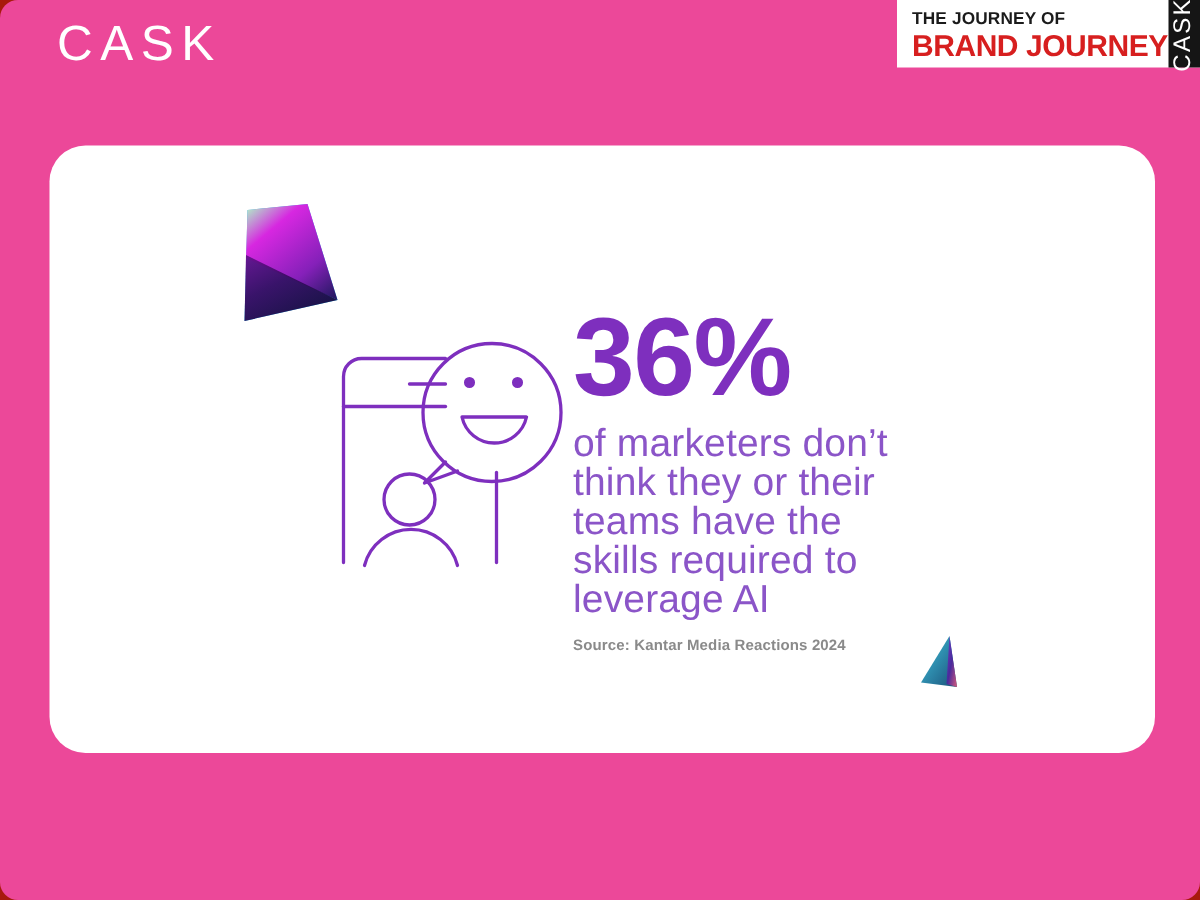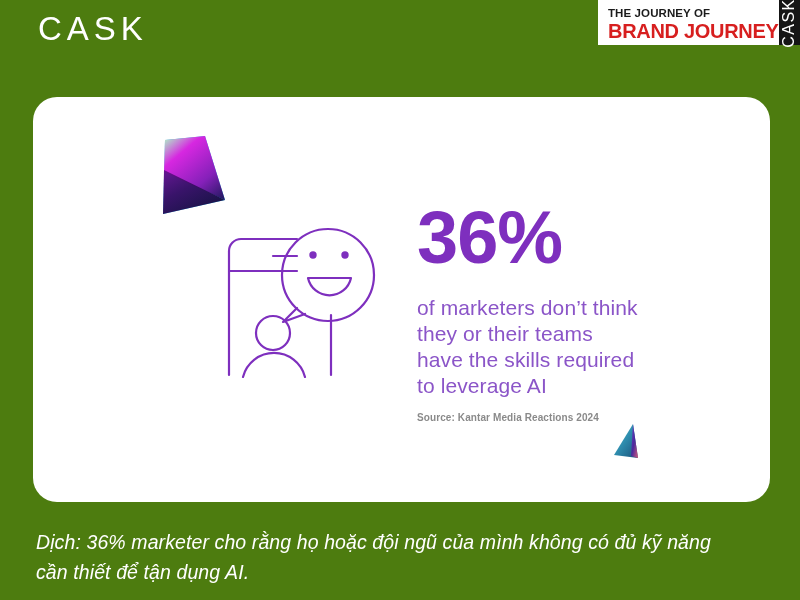--- a/index.html
+++ b/index.html
@@ -10,21 +10,22 @@
     width: 800px;
     height: 600px;
     overflow: hidden;
     font-family: "Liberation Sans", sans-serif;
     background: #a81a0c;
   }
   #slide {
     position: relative;
     width: 800px;
     height: 600px;
-    background: #4d7c0f;
+    background: #ec4899;
+    border-radius: 12px;
   }
 
   
   #brand-wordmark {
     position: absolute;
     left: 38px;
     top: 9px;
     font-size: 33px;
     font-weight: 400;
     letter-spacing: 5px;
@@ -116,34 +117,34 @@
     position: absolute;
     left: 178px;
     top: 118px;
     width: 175px;
     height: 170px;
   }
 
   
   #stat-block {
     position: absolute;
-    left: 384px;
+    left: 349px;
     top: 100px;
     width: 340px;
   }
   #stat-value {
     font-size: 74px;
     font-weight: 700;
     color: #7e2fbe;
     line-height: 82px;
     letter-spacing: -1px;
   }
   #stat-description {
-    margin-top: 16px;
-    font-size: 21px;
+    margin-top: 3px;
+    font-size: 26px;
     font-weight: 400;
     color: #8b55c8;
     line-height: 26px;
     letter-spacing: 0.1px;
     max-width: 225px;
   }
   #stat-source {
     margin-top: 13px;
     font-size: 10px;
     font-weight: 700;
@@ -249,18 +250,14 @@
     </svg>
 
     <div id="stat-block">
       <div id="stat-value">36%</div>
       <div id="stat-description">of marketers don’t think they or their teams have the skills required to leverage AI</div>
       <div id="stat-source">Source: Kantar Media Reactions 2024</div>
     </div>
 
   </div>
 
-  <div id="caption">
-    <span>Dịch: 36% marketer cho rằng họ hoặc đội ngũ của mình không có đủ kỹ năng</span>
-    <span id="caption-line-2">cần thiết để tận dụng AI.</span>
-  </div>
 
 </div>
 
 </body></html>

